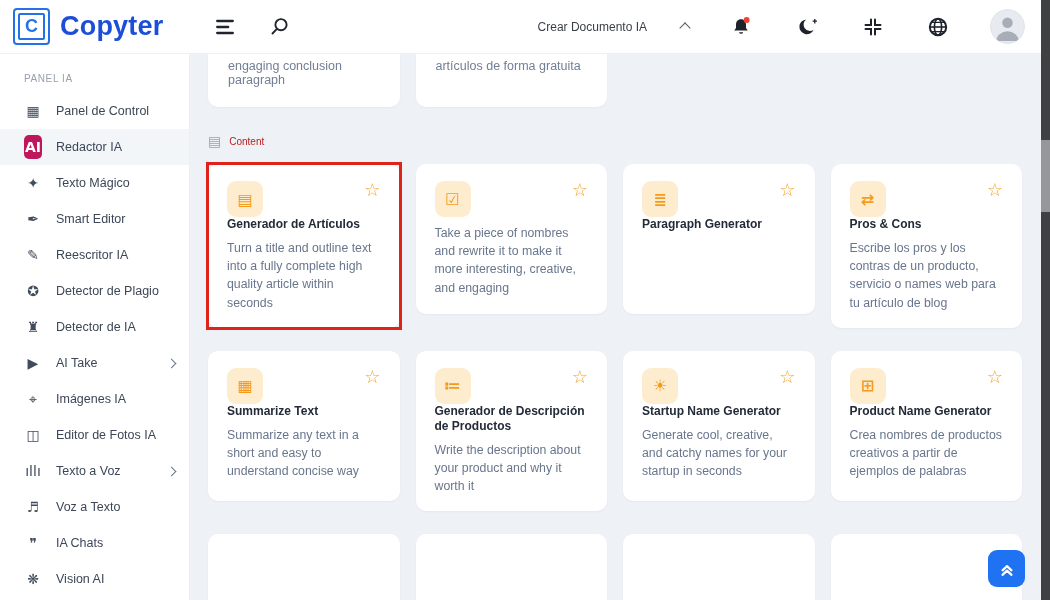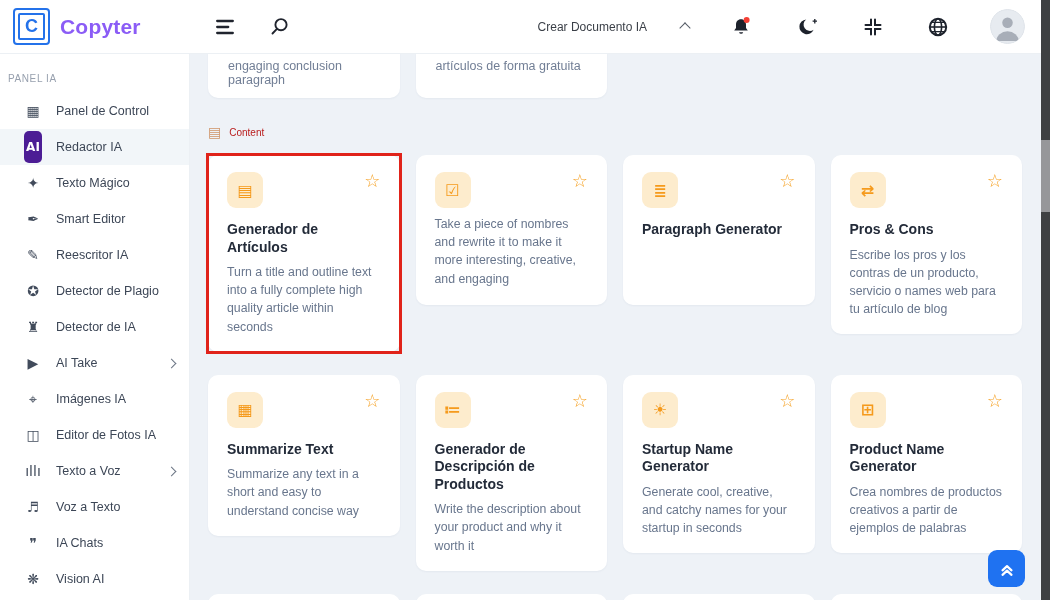--- a/index.html
+++ b/index.html
@@ -11,68 +11,68 @@
   
   .header{position:absolute;top:0;left:0;right:9px;height:53px;background:#fff;
     border-bottom:1px solid #ecf0f4;display:flex;align-items:center;z-index:20}
   .brand{width:190px;box-sizing:border-box;display:flex;align-items:center;gap:10px;
     padding-left:13px;cursor:pointer}
   .logo-outer{width:37px;height:37px;border:2px solid #2472ea;border-radius:4px;
     display:flex;align-items:center;justify-content:center;box-sizing:border-box}
   .logo-inner{width:27px;height:27px;border:2px solid #2472ea;border-radius:2px;
     color:#2472ea;font-weight:bold;font-size:18px;display:flex;align-items:center;
     justify-content:center;box-sizing:border-box}
-  .brand-name{color:#8b5cf6;font-size:21px;font-weight:bold;letter-spacing:.2px}
+  .brand-name{color:#1d4ed8;font-size:27px;font-weight:bold;letter-spacing:.2px}
   .hdr-icons-left{display:flex;align-items:center;gap:26px;margin-left:22px}
   .icon-btn{background:none;border:none;padding:4px;cursor:pointer;display:flex;
     align-items:center;justify-content:center}
   .hdr-right{margin-left:auto;display:flex;align-items:center;gap:38px;padding-right:16px}
   .create-doc{display:flex;align-items:center;gap:34px;cursor:pointer}
   .create-doc-label{font-size:12px;color:#3a3f47}
   .chev-up{width:7px;height:7px;border-left:1.8px solid #555c66;border-top:1.8px solid #555c66;
     transform:rotate(45deg);margin-top:3px}
   .avatar{width:35px;height:35px;border-radius:50%;overflow:hidden;cursor:pointer}
   
   .sidebar{position:absolute;top:53px;left:0;width:190px;bottom:0;background:#fff;
     border-right:1px solid #ecf0f4;box-sizing:border-box;z-index:10}
-  .panel-label{font-size:10px;color:#97a0ae;letter-spacing:.6px;padding:20px 8px 9px}
+  .panel-label{font-size:10px;color:#97a0ae;letter-spacing:.6px;padding:20px 24px 9px}
   .side-item{height:36px;display:flex;align-items:center;gap:14px;padding:0 14px 0 24px;
     font-size:12.5px;color:#3c4656;cursor:pointer}
   .side-item.active{background:#f2f6f9}
   .s-icon{width:18px;min-width:18px;text-align:center;font-size:14px;color:#414b5b;
     font-family:"DejaVu Sans",sans-serif;line-height:18px}
-  .s-icon.chip{background:#4c1d95;color:#fff;font-size:12px;font-weight:bold;height:32px;
+  .s-icon.chip{background:#be185d;color:#fff;font-size:14px;font-weight:bold;height:24px;
     border-radius:5px;display:flex;align-items:center;justify-content:center}
   .s-label{white-space:nowrap}
   .s-chev{margin-left:auto;width:6px;height:6px;border-right:1.6px solid #6b7584;
     border-bottom:1.6px solid #6b7584;transform:rotate(-45deg)}
   
   .main{position:absolute;left:190px;top:53px;right:9px;bottom:0;overflow:hidden;
     padding-left:18px;box-sizing:border-box}
   .grid4{display:grid;grid-template-columns:repeat(4,1fr);column-gap:16px;width:814px;
     align-items:start}
-  .partial-card{grid-row:1;background:#fff;border-radius:0 0 10px 10px;height:45px;
+  .partial-card{grid-row:1;background:#fff;border-radius:0 0 10px 10px;height:54px;
     padding:6px 20px 0;box-sizing:border-box;font-size:12.5px;color:#717e95;
     box-shadow:0 1px 2px rgba(40,60,90,.05);cursor:pointer}
   .section-head{display:flex;align-items:center;gap:8px;margin:26px 0 15px}
   .section-icon{font-size:14px;color:#cf9468;font-family:"DejaVu Sans",sans-serif}
   .section-title{font-size:10px;font-weight:normal;color:#b91c1c}
   .cards{row-gap:23px}
   .card{position:relative;background:#fff;border-radius:10px;padding:17px 19px 16px;
     box-sizing:border-box;min-height:150px;box-shadow:0 1px 2px rgba(40,60,90,.05);
     cursor:pointer}
   .card.highlighted::after{content:"";position:absolute;inset:-2px;
     border:3px solid #e0231a;pointer-events:none}
   .card-top{display:flex;justify-content:space-between;align-items:flex-start}
   .tool-icon{width:36px;height:36px;border-radius:9px;background:#fdeccd;color:#f59a1c;
     font-size:16px;display:flex;align-items:center;justify-content:center;
     font-family:"DejaVu Sans",sans-serif;font-weight:bold}
   .star{font-size:18px;color:#f5a226;line-height:18px;background:none;border:none;
     cursor:pointer;padding:0;font-family:"DejaVu Sans",sans-serif}
-  .card-title{margin-top:13px;font-size:14px;font-weight:bold;color:#232b39;
+  .card-title{font-size:12px;font-weight:bold;color:#232b39;
     line-height:1.25}
   .card-desc{margin-top:7px;font-size:12.3px;color:#68768d;line-height:1.48}
   
   .scroll-top{position:absolute;left:988px;top:550px;width:37px;height:37px;
     background:#1f72f1;border:none;border-radius:9px;cursor:pointer;z-index:30;
     display:flex;align-items:center;justify-content:center}
   .scrollbar{position:absolute;right:0;top:0;width:9px;height:600px;background:#3e4042;
     z-index:40}
   .scroll-thumb{position:absolute;top:140px;left:0;width:9px;height:72px;background:#96979a;
     cursor:pointer}

